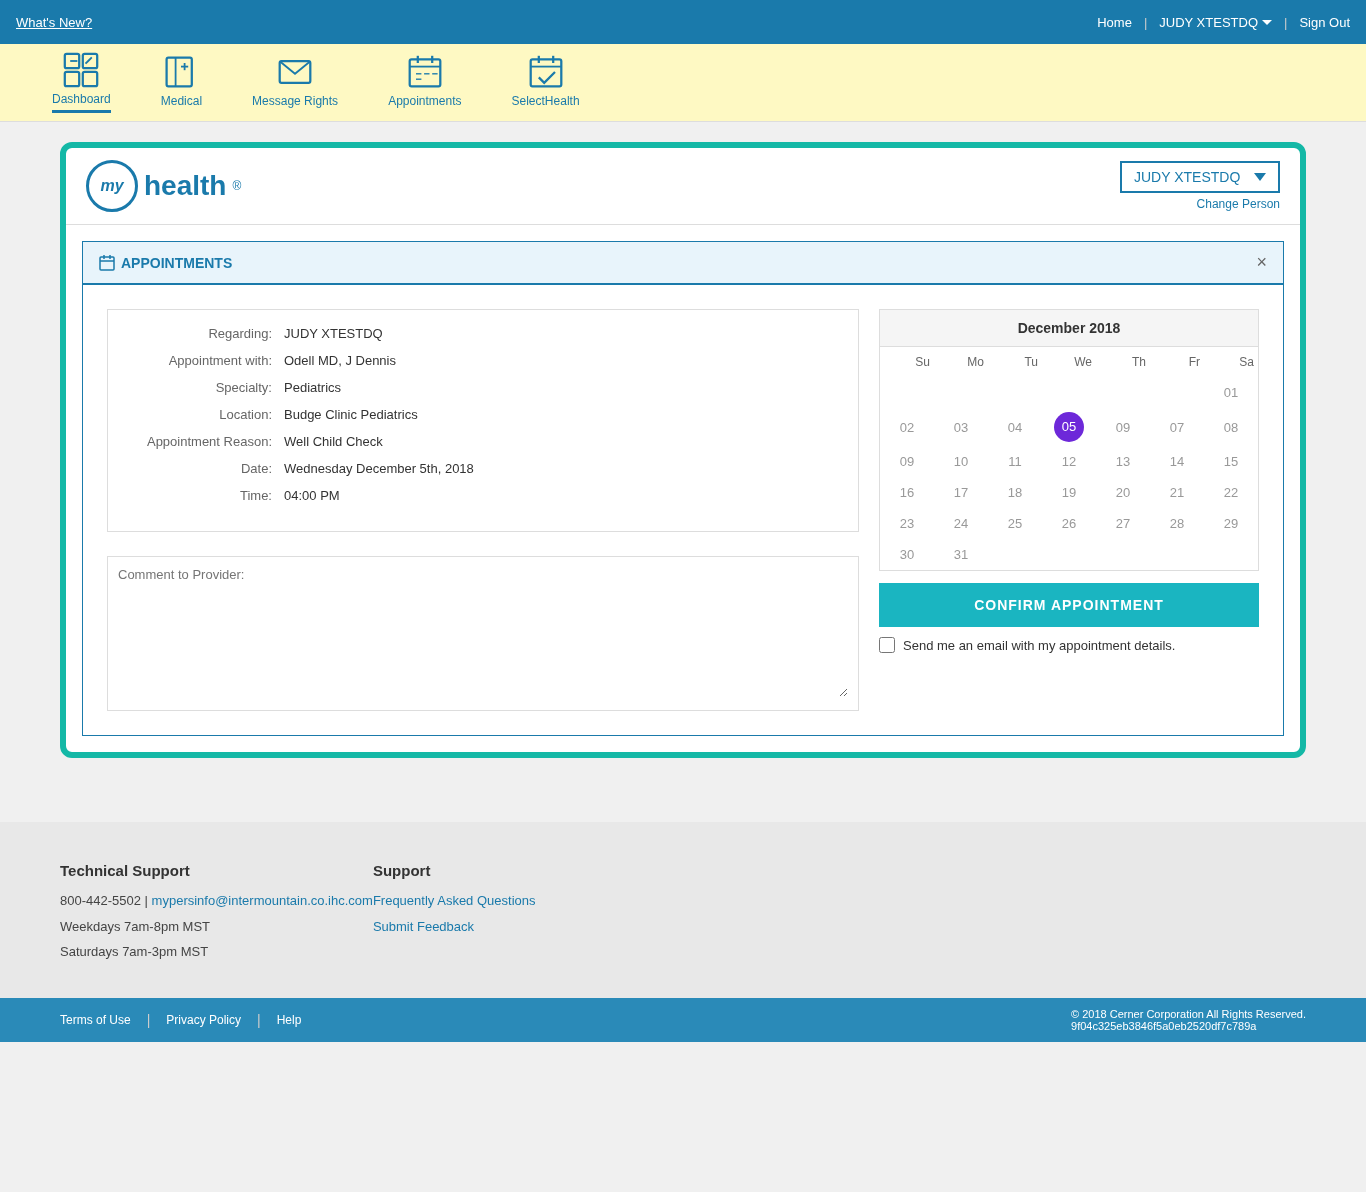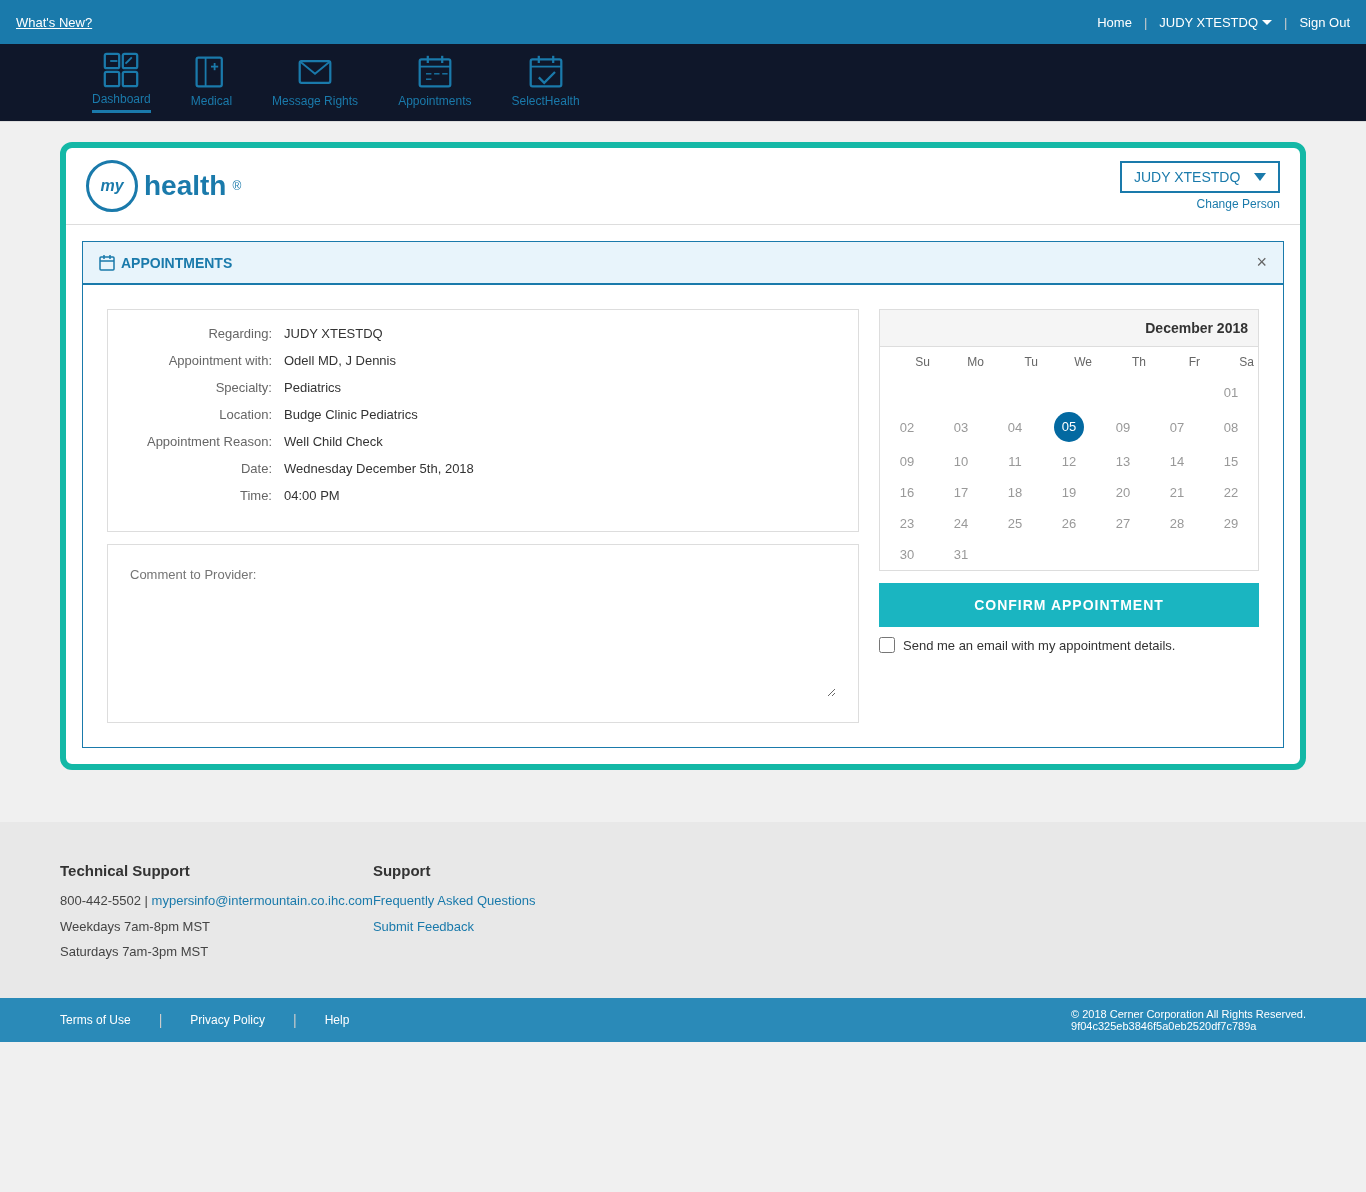--- a/index.html
+++ b/index.html
@@ -32,25 +32,25 @@
     .top-nav-right .user-btn {
       display: flex;
       align-items: center;
       gap: 4px;
       cursor: pointer;
     }
     .top-nav-right .user-btn svg { fill: #fff; }
 
     
     .main-nav {
-      background: #0f172a;
-      display: flex;
-      align-items: center;
-      padding: 8px 92px;
-      gap: 40px;
+      background: #fef9c3;
+      display: flex;
+      align-items: center;
+      padding: 8px 52px;
+      gap: 50px;
       border-bottom: 1px solid #ddd;
     }
     .nav-item {
       display: flex;
       flex-direction: column;
       align-items: center;
       gap: 4px;
       cursor: pointer;
       color: #1a7aab;
       font-size: 12px;
@@ -179,22 +179,23 @@
       width: 160px;
       min-width: 160px;
       padding-right: 12px;
     }
     .detail-value {
       color: #333;
       font-weight: normal;
     }
 
     .comment-area {
+      margin-top: 12px;
       border: 1px solid #ddd;
-      padding: 22px;
+      padding: 10px;
     }
     .comment-area textarea {
       width: 100%;
       height: 130px;
       border: none;
       resize: both;
       font-size: 13px;
       color: #999;
       outline: none;
       font-family: Arial, sans-serif;
@@ -203,21 +204,21 @@
     
     .calendar-section {
       width: 380px;
       min-width: 380px;
     }
     .calendar-container {
       border: 1px solid #ddd;
     }
     .calendar-header {
       background: #f5f5f5;
-      text-align: right;
+      text-align: center;
       padding: 10px;
       font-size: 14px;
       font-weight: bold;
       color: #333;
       border-bottom: 1px solid #ddd;
     }
     .calendar-grid {
       width: 100%;
       border-collapse: collapse;
     }
@@ -232,21 +233,21 @@
       text-align: center;
       font-size: 13px;
       color: #999;
       padding: 8px 4px;
       width: 52px;
     }
     .calendar-grid td.today-cell {
       padding: 4px;
     }
     .today-inner {
-      background: #0369a1;
+      background: #6d28d9;
       color: #fff;
       border-radius: 50%;
       width: 30px;
       height: 30px;
       line-height: 30px;
       display: inline-flex;
       align-items: center;
       justify-content: center;
     }
 
@@ -303,21 +304,21 @@
 
     .footer-bottom {
       background: #2a8ab8;
       padding: 10px 60px;
       display: flex;
       align-items: center;
       justify-content: space-between;
     }
     .footer-bottom-left {
       display: flex;
-      gap: 28px;
+      gap: 16px;
       align-items: center;
     }
     .footer-bottom-left a {
       color: #fff;
       text-decoration: none;
       font-size: 12px;
     }
     .footer-bottom-left .sep {
       color: #ccc;
     }

